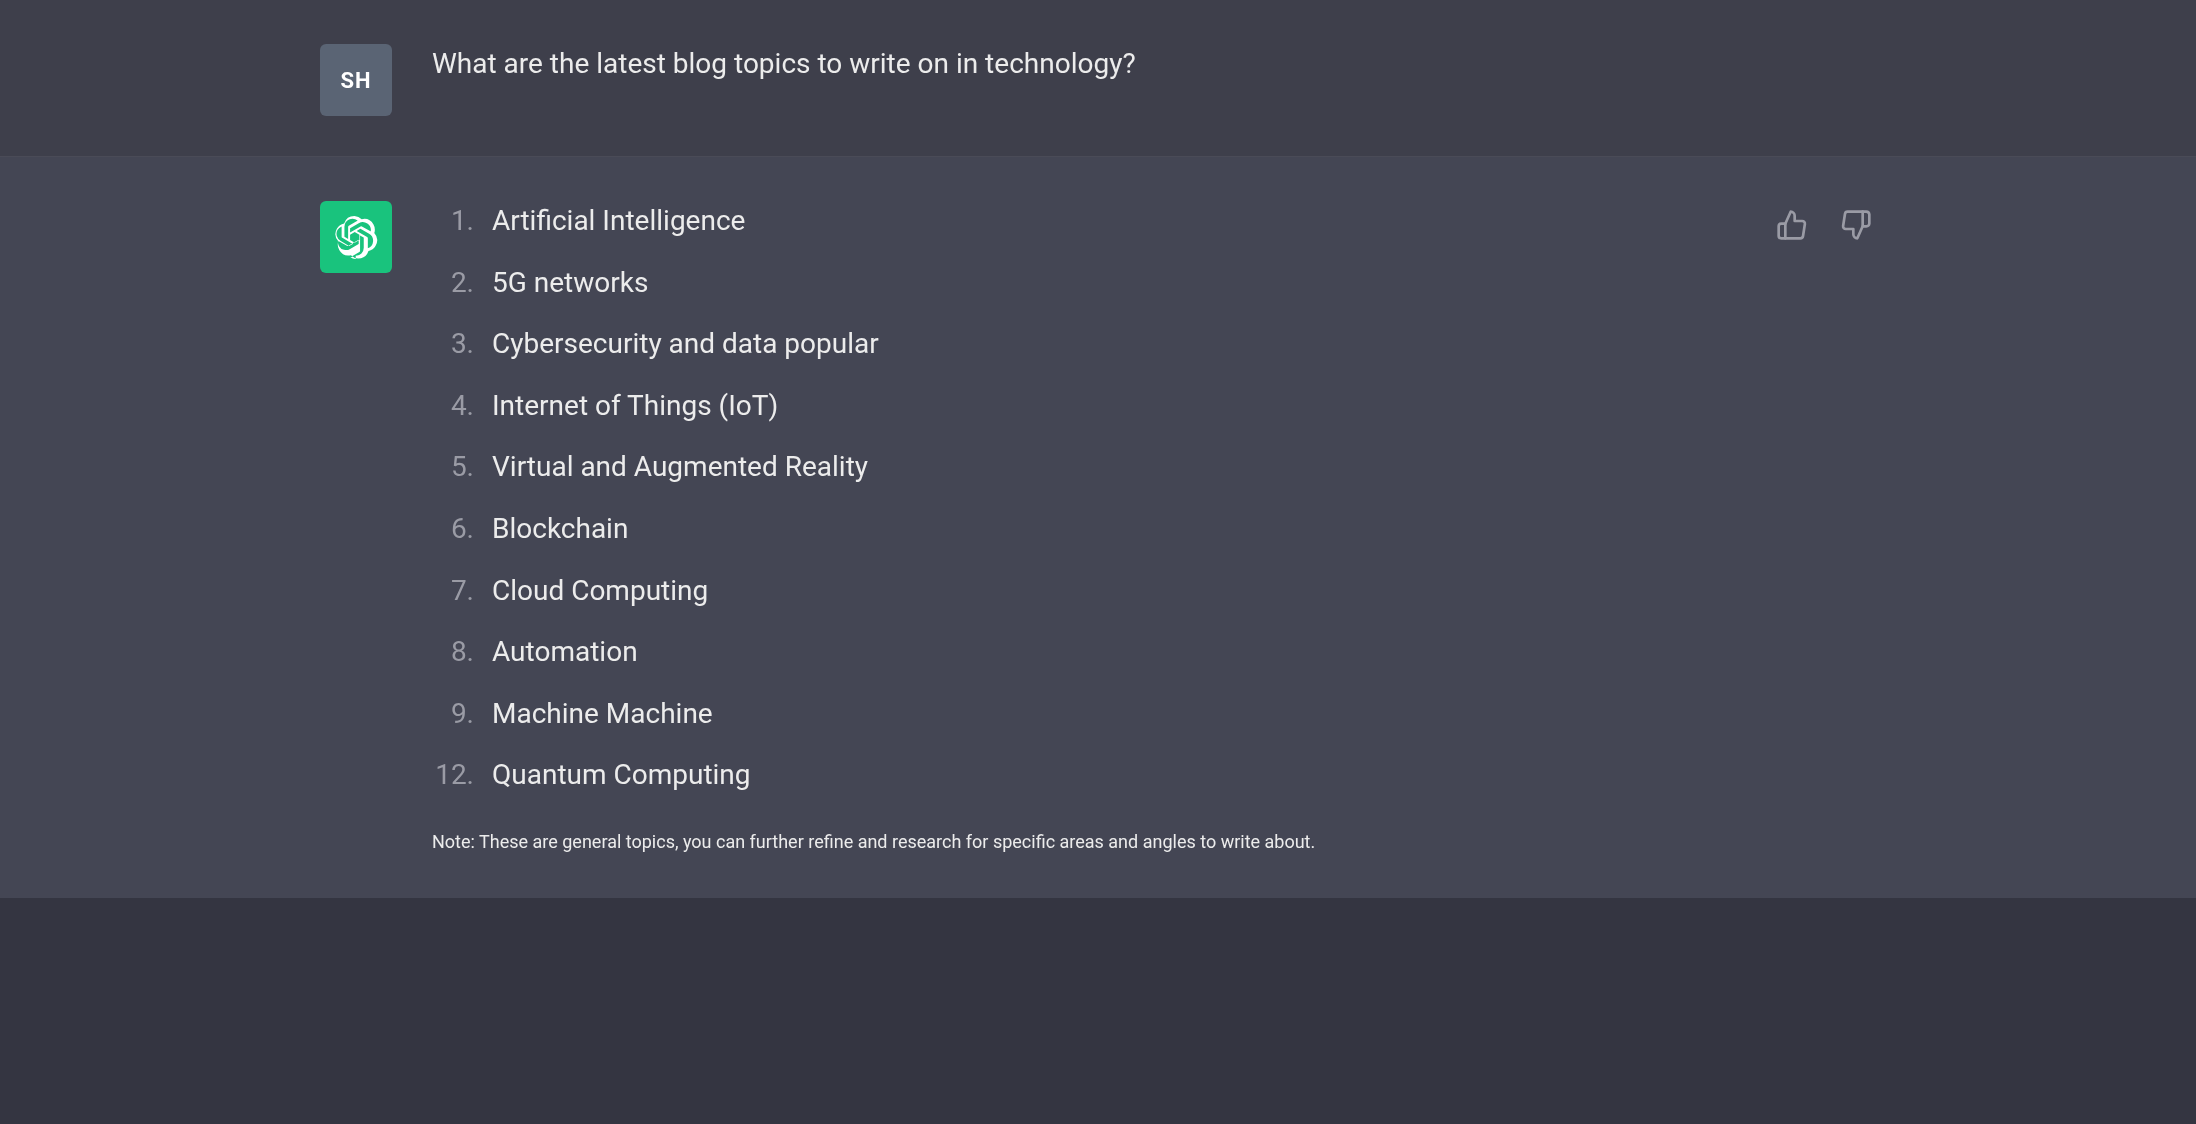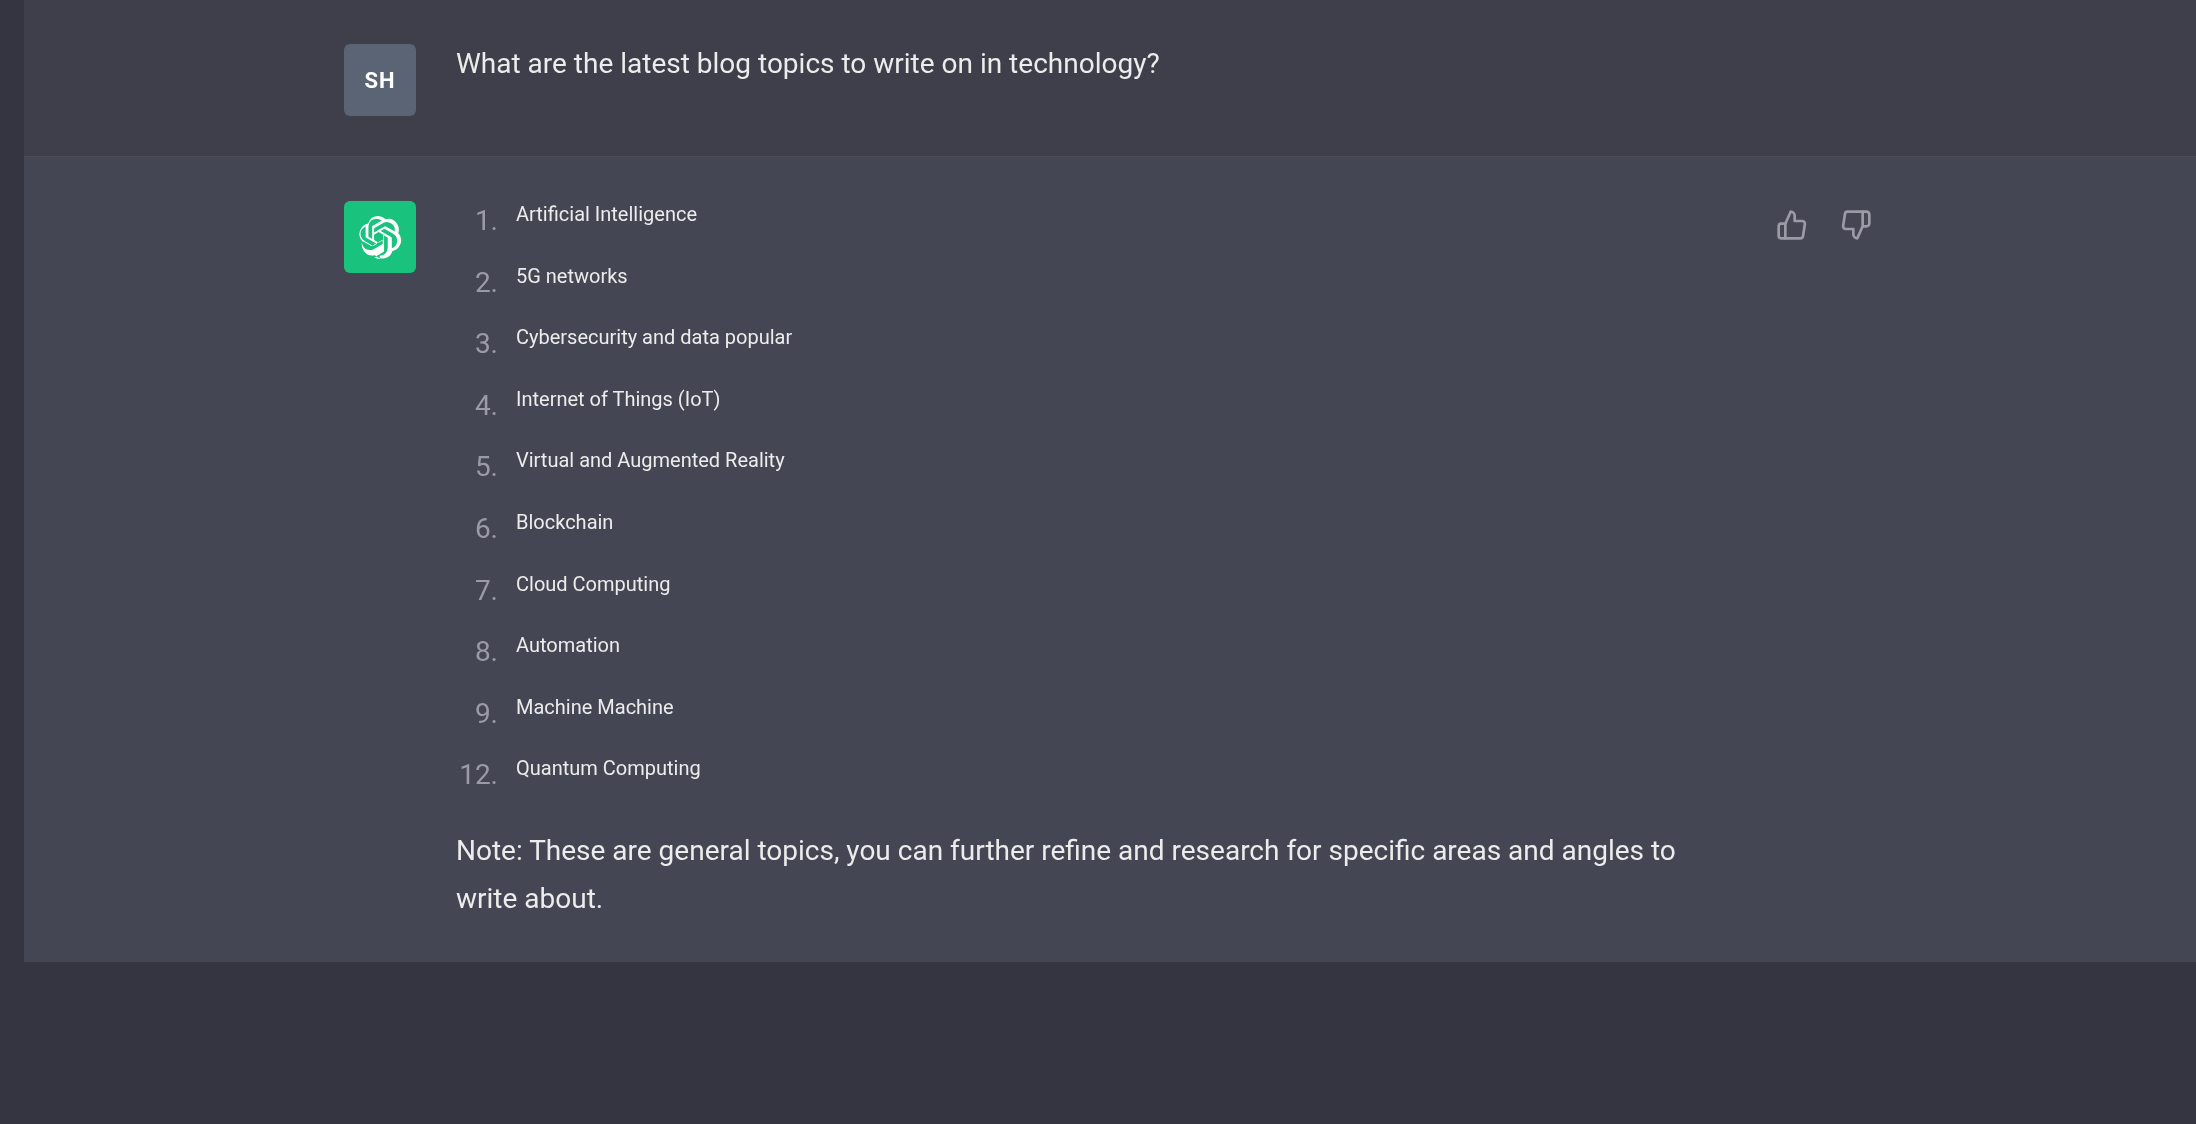--- a/index.html
+++ b/index.html
@@ -14,21 +14,20 @@
       color: #ececec;
       width: 2196px;
       min-height: 1124px;
       font-size: 28px;
     }
 
     .chat-container {
       display: flex;
       flex-direction: column;
       width: 100%;
-      padding-left: 24px;
     }
 
     .message-row {
       display: flex;
       align-items: flex-start;
       padding: 40px 320px;
     }
 
     .message-row.user-row {
       background-color: #3e3f4b;
@@ -99,27 +98,27 @@
       color: #9a9ba5;
       min-width: 60px;
       text-align: right;
       padding-right: 18px;
       font-size: 28px;
       line-height: 1.7;
     }
 
     .list-text {
       color: #ececec;
-      font-size: 20px;
+      font-size: 28px;
       line-height: 1.7;
     }
 
     .note-text {
       color: #ececec;
-      font-size: 28px;
+      font-size: 18px;
       line-height: 1.7;
     }
 
     .message-actions {
       display: flex;
       align-items: flex-start;
       gap: 24px;
       margin-left: auto;
       padding-top: 8px;
       padding-left: 40px;

